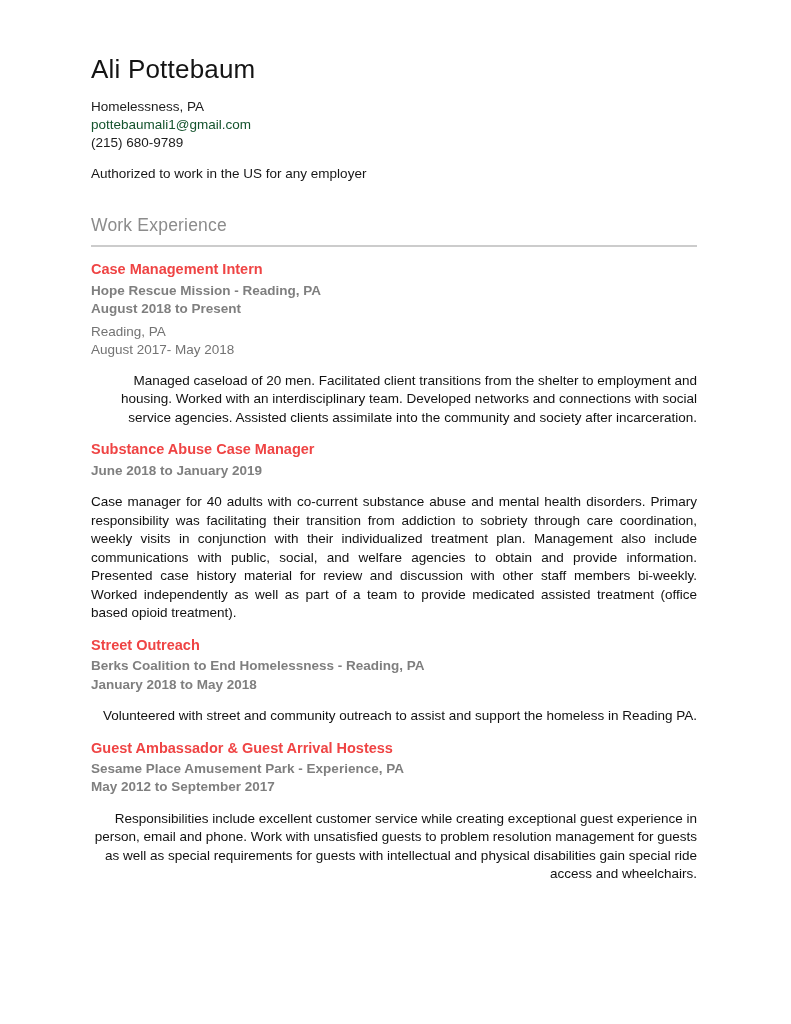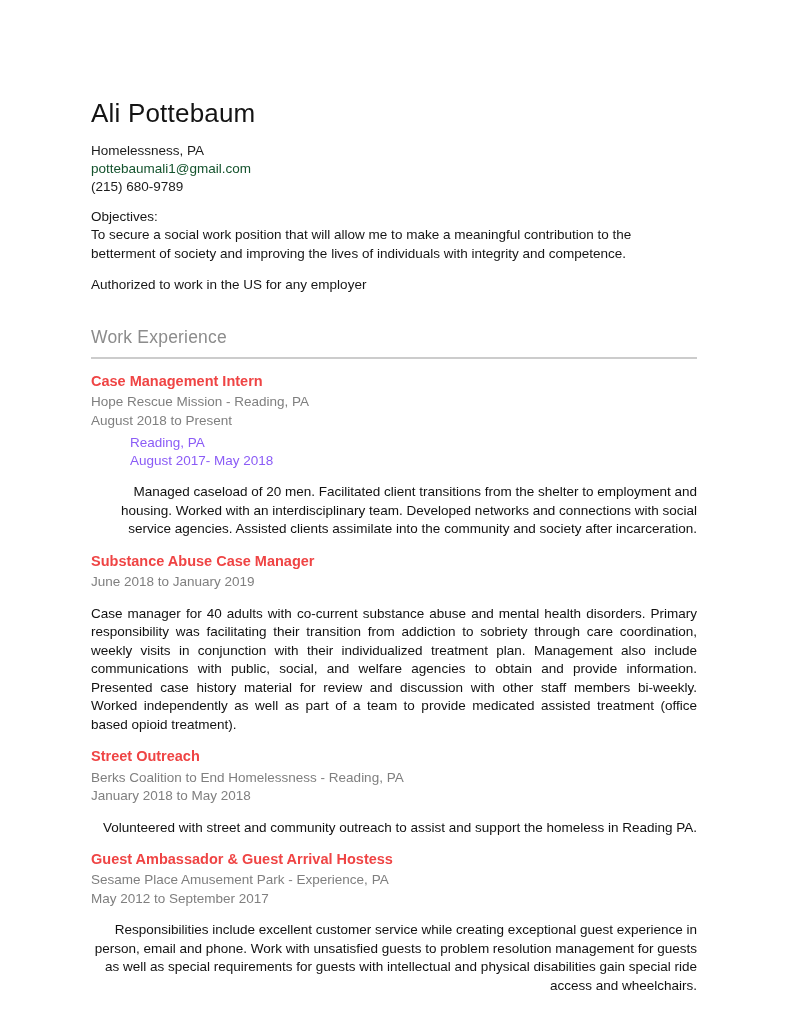--- a/index.html
+++ b/index.html
@@ -11,21 +11,21 @@
     width: 791px;
     height: 1024px;
     font-family: "Liberation Sans", sans-serif;
     color: #161616;
     overflow: hidden;
   }
   .page {
     box-sizing: border-box;
     width: 791px;
     height: 1024px;
-    padding: 99px 94px 0 91px;
+    padding: 55px 94px 0 91px;
   }
   
   .candidate-name {
     font-size: 26px;
     font-weight: 400;
     letter-spacing: 0.2px;
     color: #141414;
     margin: 0 0 13px 0;
     line-height: 1.15;
   }
@@ -72,29 +72,29 @@
     font-size: 14.5px;
     font-weight: 700;
     color: #ef4444;
     margin: 14px 0 3px 0;
     line-height: 1.2;
   }
   .meta {
     font-size: 13.5px;
     line-height: 18.5px;
     color: #7f7f7f;
+    font-weight: bold;
   }
   .alt-block {
     margin-top: 4px;
   }
   .alt-line {
     font-size: 13.5px;
     line-height: 18px;
-    color: #8b5cf6;
-    margin-left: 39px;
+    color: #737373;
   }
   .desc {
     margin: 13px 0 14px 0;
     font-size: 13.5px;
     line-height: 18.5px;
     color: #111111;
     max-width: 606px;
     text-align: right;
   }
   .desc.justify {
@@ -108,24 +108,20 @@
 
   <header>
     <h1 class="candidate-name">Ali Pottebaum</h1>
     <div>
       <div class="contact-line">Homelessness, PA</div>
       <a class="email-link">pottebaumali1@gmail.com</a>
       <div class="contact-line">(215) 680-9789</div>
     </div>
   </header>
 
-  <section class="objectives">
-    <div>Objectives:</div>
-    <div class="objectives-text">To secure a social work position that will allow me to make a meaningful contribution to the betterment of society and improving the lives of individuals with integrity and competence.</div>
-  </section>
 
   <p class="authorization">Authorized to work in the US for any employer</p>
 
   <h2 class="section-title">Work Experience</h2>
 
   <section>
 
     <article>
       <h3 class="job-title">Case Management Intern</h3>
       <div class="meta">Hope Rescue Mission - Reading, PA</div>

